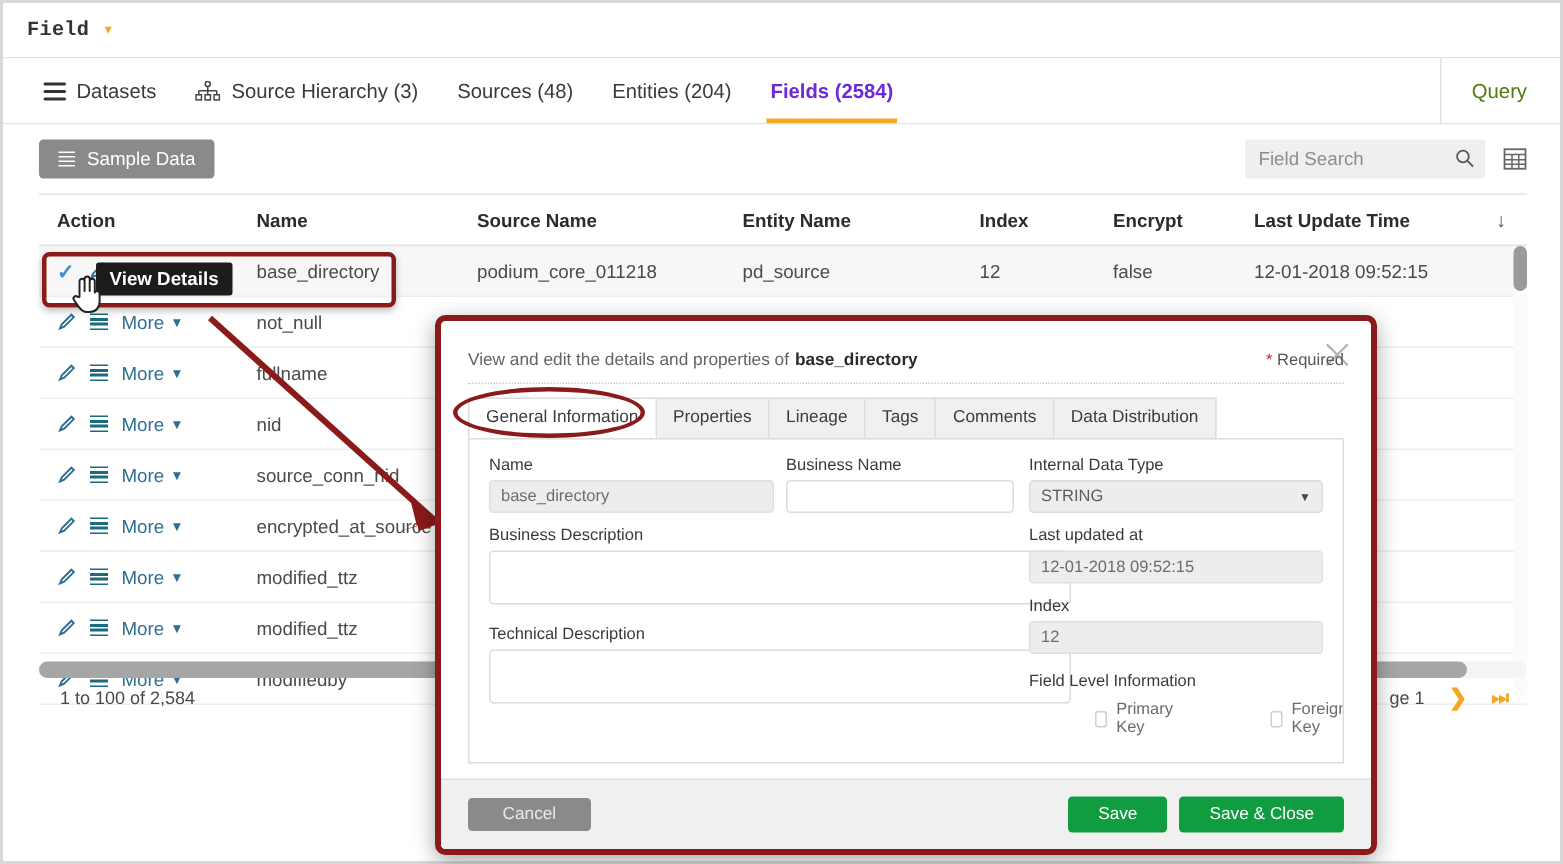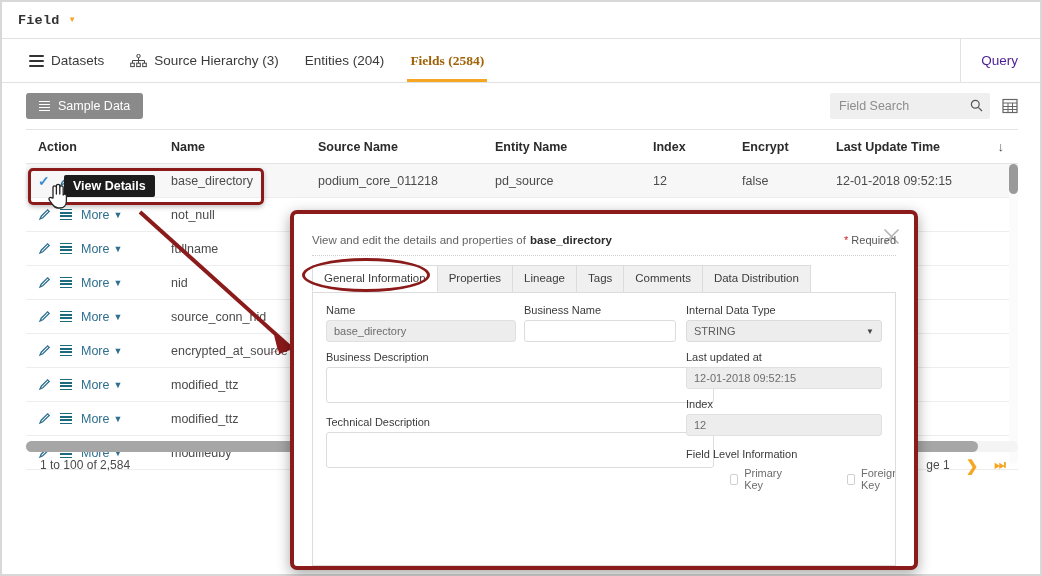--- a/index.html
+++ b/index.html
@@ -48,31 +48,31 @@
     display: flex; align-items: stretch; flex: 1;
     padding-left: 14px;
   }
   .nav-item {
     display: flex; align-items: center; gap: 7px;
     padding: 0 13px;
     font-size: 13.5px; color: #3a3a3a;
     cursor: pointer;
     position: relative;
   }
-  .nav-item.active { font-weight: bold; color: #a16207; font-family: Liberation Serif, serif; }
+  .nav-item.active { font-weight: bold; color: #6d28d9; }
   .nav-item.active::after {
     content: ""; position: absolute;
     left: 10px; right: 10px; bottom: 0; height: 3px;
     background: #f5a623;
   }
   .nav-right {
     display: flex; align-items: center;
     border-left: 1px solid #e2e2e2;
     padding: 0 22px 0 20px;
-    font-size: 13.5px; color: #4c1d95;
+    font-size: 13.5px; color: #4d7c0f;
     cursor: pointer;
   }
   .ic-hamburger {
     display: inline-block; width: 15px; height: 12px;
     position: relative;
   }
   .ic-hamburger i {
     position: absolute; left: 0; height: 2px; background: #333; border-radius: 1px;
   }
   .ic-hamburger i:nth-child(1){ top: 0; width: 15px; }
@@ -370,20 +370,23 @@
         <svg class="ic-hier" viewBox="0 0 17 14">
           <circle cx="8.5" cy="2" r="1.7" fill="none" stroke="#444" stroke-width="1"></circle>
           <path d="M8.5 3.8 V6.5 M2.5 6.5 H14.5 M2.5 6.5 V9 M8.5 6.5 V9 M14.5 6.5 V9" fill="none" stroke="#444" stroke-width="1"></path>
           <rect x="0.7" y="9.2" width="3.6" height="3.4" fill="none" stroke="#444" stroke-width="1"></rect>
           <rect x="6.7" y="9.2" width="3.6" height="3.4" fill="none" stroke="#444" stroke-width="1"></rect>
           <rect x="12.7" y="9.2" width="3.6" height="3.4" fill="none" stroke="#444" stroke-width="1"></rect>
         </svg>
         <span>Source Hierarchy (3)</span>
       </div>
 
+      <div class="nav-item">
+        <span>Sources (48)</span>
+      </div>
 
       <div class="nav-item">
         <span>Entities (204)</span>
       </div>
 
       <div class="nav-item active">
         <span>Fields (2584)</span>
       </div>
     </div>
 
@@ -703,15 +706,22 @@
             <span>Primary Key</span>
           </span>
           <span class="cbitem">
             <span class="cbox"></span>
             <span>Foreign Key</span>
           </span>
         </div>
       </div>
     </div>
 
+    <div class="mfoot">
+      <button class="btn-cancel">Cancel</button>
+      <div class="foot-right">
+        <button class="btn-green">Save</button>
+        <button class="btn-green">Save &amp; Close</button>
+      </div>
+    </div>
   </div>
 
 </div>
 
 </body></html>

